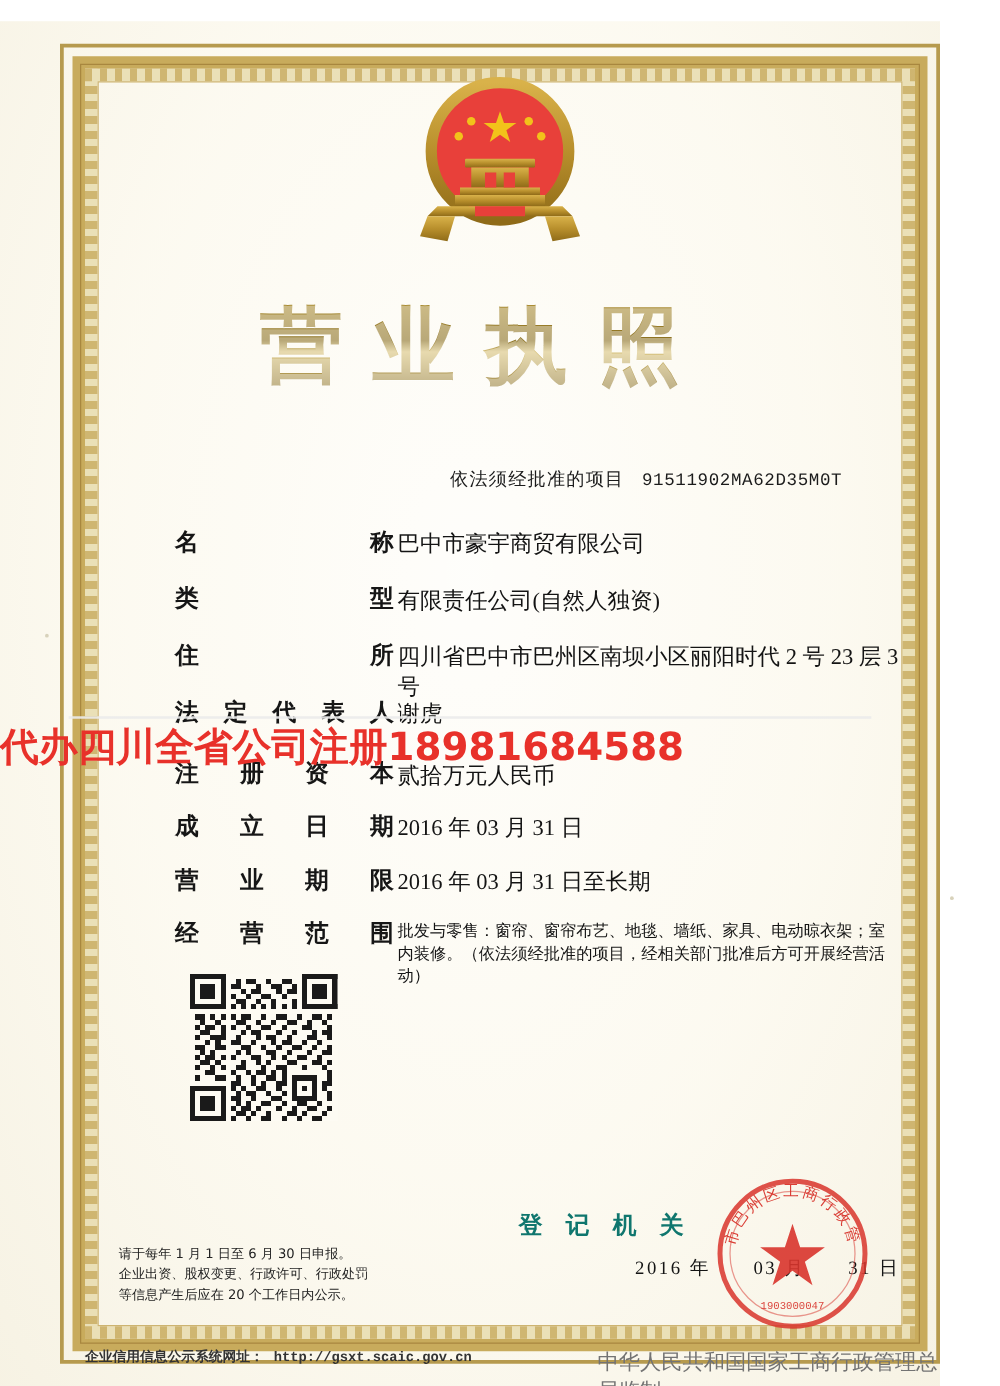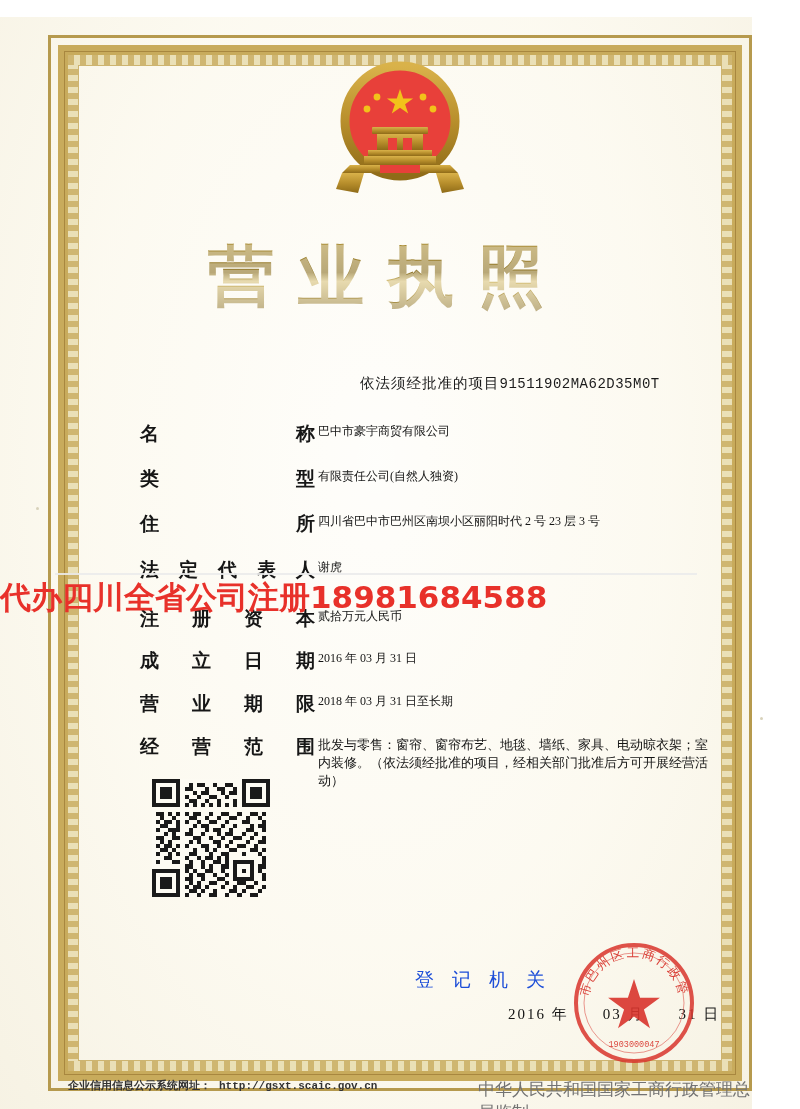--- a/index.html
+++ b/index.html
@@ -103,20 +103,21 @@
     left: 360px; top: 357px;
     font-size: 14.5px;
     color: #1b1b1b;
     font-family: "Liberation Serif", serif;
     letter-spacing: 1px;
     white-space: nowrap;
   }
   .credit-line .code {
     font-family: "Liberation Mono", monospace;
     letter-spacing: 0.5px;
+    margin-left: 14px;
     font-size: 14px;
   }
 
   
   .field {
     position: absolute;
     left: 140px;
     width: 560px;
     height: 30px;
   }
@@ -128,21 +129,21 @@
     font-weight: bold;
     color: #161616;
     font-family: "DejaVu Serif", "Liberation Serif", serif;
     display: flex;
     justify-content: space-between;
   }
   .field .label.wide { letter-spacing: 0; }
   .field .value {
     position: absolute;
     left: 178px; top: 2px;
-    font-size: 12px;
+    font-size: 18px;
     color: #141414;
     font-family: "Liberation Serif", serif;
     line-height: 1.35;
     width: 380px;
   }
   .field .value.small { font-size: 13px; line-height: 1.4; }
   .field.tall { height: 62px; }
 
   
   .watermark {
@@ -178,23 +179,23 @@
     left: 95px; top: 978px;
     font-size: 10.5px;
     color: #222;
     line-height: 1.55;
     font-family: "DejaVu Sans", "Liberation Sans", sans-serif;
   }
   .reg-authority {
     position: absolute;
     left: 415px; top: 950px;
     font-size: 19px;
-    font-weight: normal;
+    font-weight: bold;
     letter-spacing: 6px;
-    color: #1d4ed8;
+    color: #0f766e;
     font-family: "DejaVu Serif", "Liberation Serif", serif;
   }
   .reg-date {
     position: absolute;
     left: 508px; top: 988px;
     font-size: 15px;
     color: #141414;
     letter-spacing: 2px;
     font-family: "Liberation Serif", serif;
   }
@@ -346,21 +347,21 @@
     <div class="value">2016 年 03 月 31 日</div>
   </div>
 
   <div class="field" style="top:674px;">
     <div class="label">
         <span>营</span>
         <span>业</span>
         <span>期</span>
         <span>限</span>
       </div>
-    <div class="value">2018 年 03 月 31 日至长期</div>
+    <div class="value">2016 年 03 月 31 日至长期</div>
   </div>
 
   <div class="field tall" style="top:717px;">
     <div class="label">
         <span>经</span>
         <span>营</span>
         <span>范</span>
         <span>围</span>
       </div>
     <div class="value small" style="width:400px;">批发与零售：窗帘、窗帘布艺、地毯、墙纸、家具、电动晾衣架；室内装修。（依法须经批准的项目，经相关部门批准后方可开展经营活动）</div>
@@ -597,20 +598,25 @@
         <rect x="8" y="28" width="1" height="1"></rect>
           <rect x="11" y="28" width="1" height="1"></rect>
         <rect x="14" y="28" width="2" height="1"></rect>
           <rect x="18" y="28" width="1" height="1"></rect>
         <rect x="21" y="28" width="1" height="1"></rect>
           <rect x="24" y="28" width="2" height="1"></rect>
       </g>
     </svg>
   </div>
 
+  <div class="notes">
+    <div>请于每年 1 月 1 日至 6 月 30 日申报。</div>
+    <div>企业出资、股权变更、行政许可、行政处罚</div>
+    <div>等信息产生后应在 20 个工作日内公示。</div>
+  </div>
 
   <div class="reg-authority">登 记 机 关</div>
   <div class="reg-date">2016 年　　03 月　　31 日</div>
 
   <div class="seal">
     <svg viewBox="0 0 136 136" width="136" height="136" aria-hidden="true">
       <circle cx="68" cy="68" r="58" fill="none" stroke="#d8342c" stroke-width="4" opacity="0.85"></circle>
       <circle cx="68" cy="68" r="50" fill="none" stroke="#d8342c" stroke-width="1" opacity="0.5"></circle>
       <polygon fill="#d8342c" opacity="0.9" points="68,44 74.1,62.8 93.9,62.8 77.9,74.4 84,93.2 68,81.6 52,93.2 58.1,74.4 42.1,62.8 61.9,62.8"></polygon>
       <path id="sealArc" d="M 22,68 A 46,46 0 0 1 114,68" fill="none"></path>

